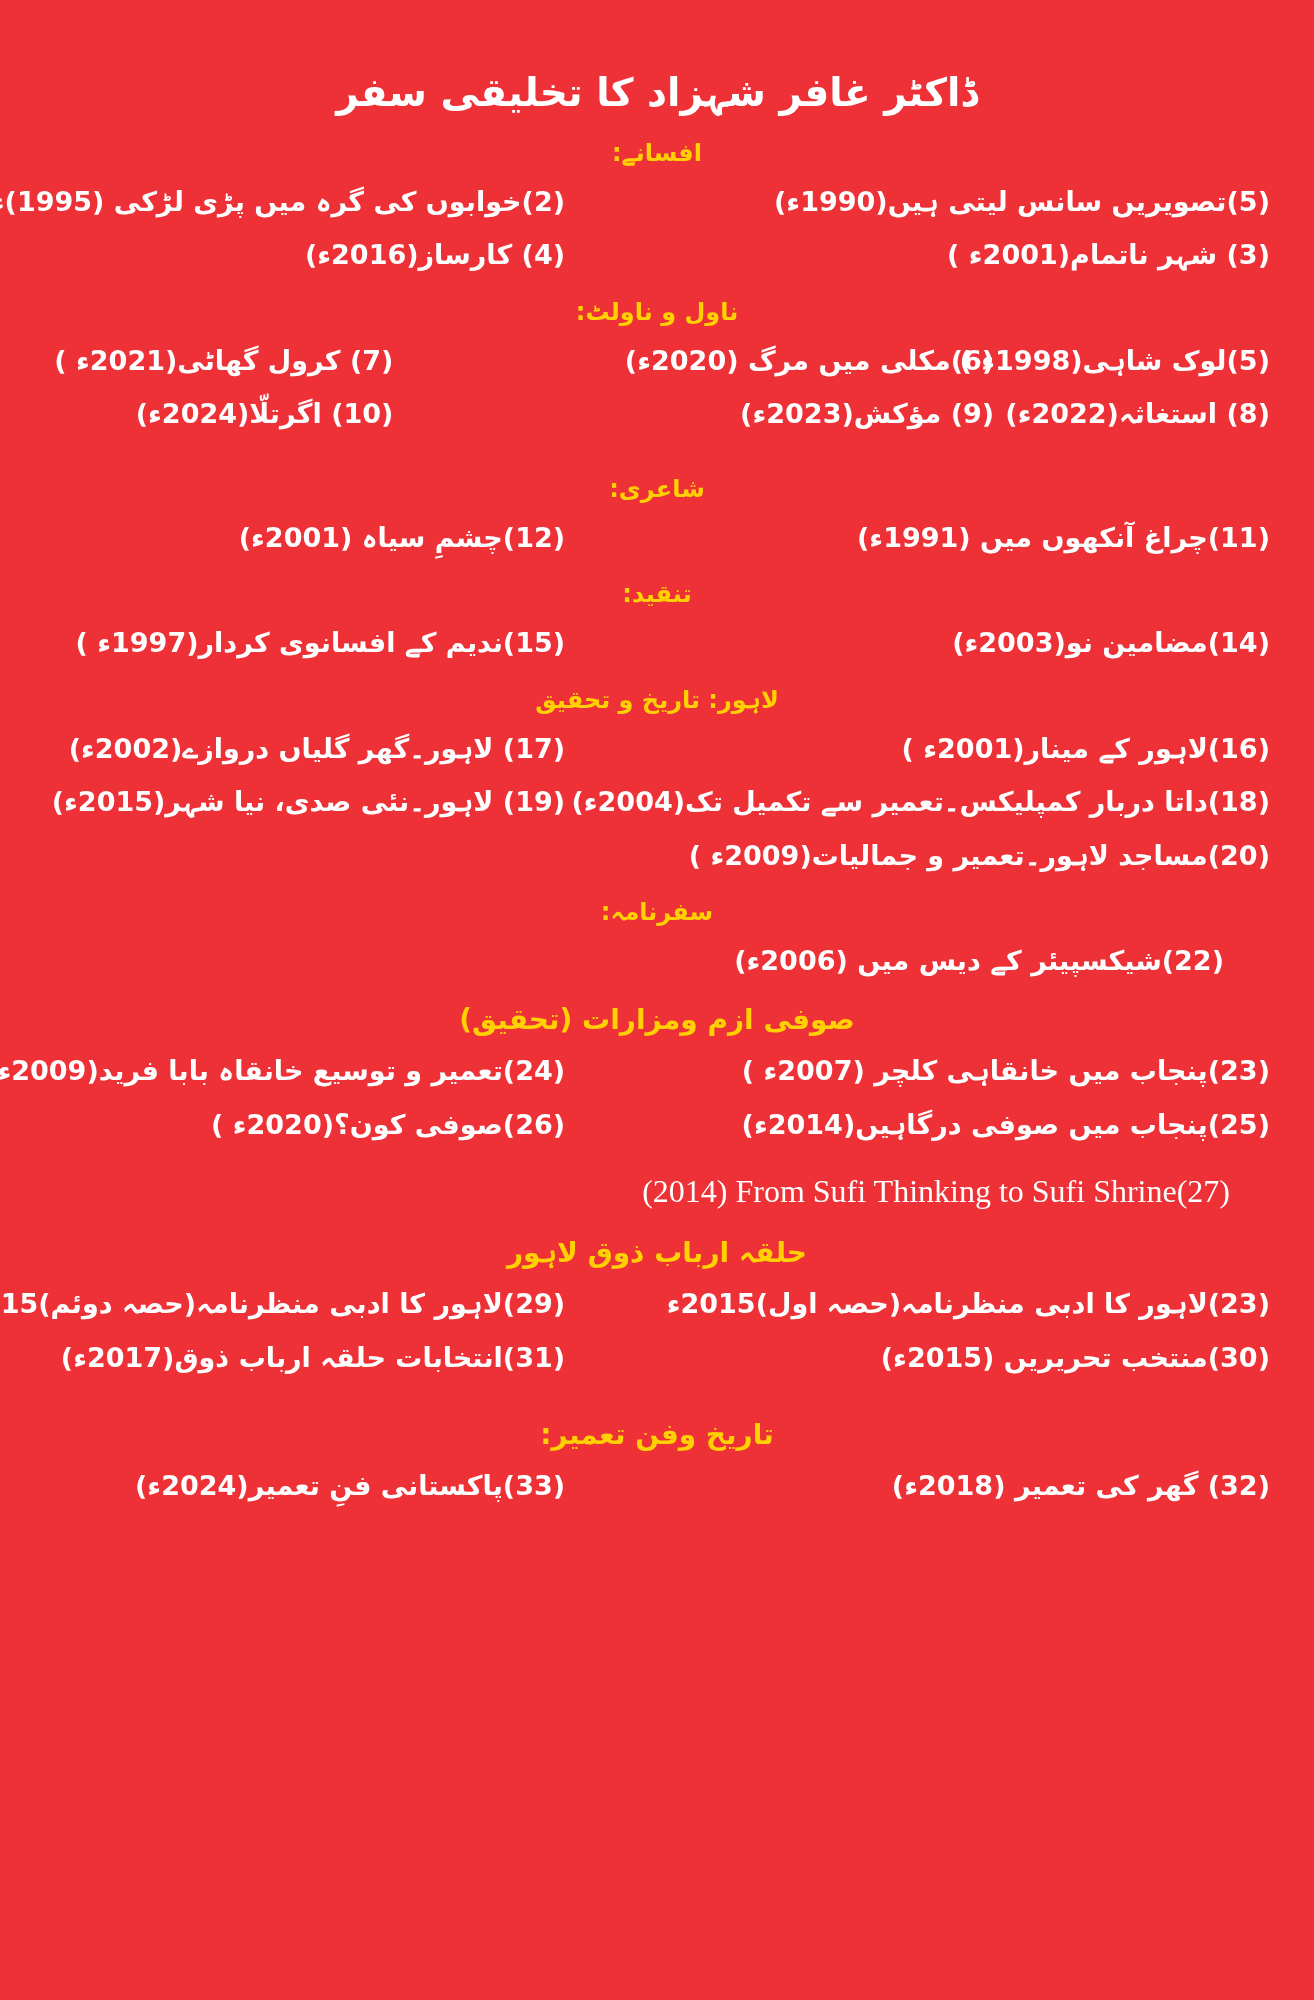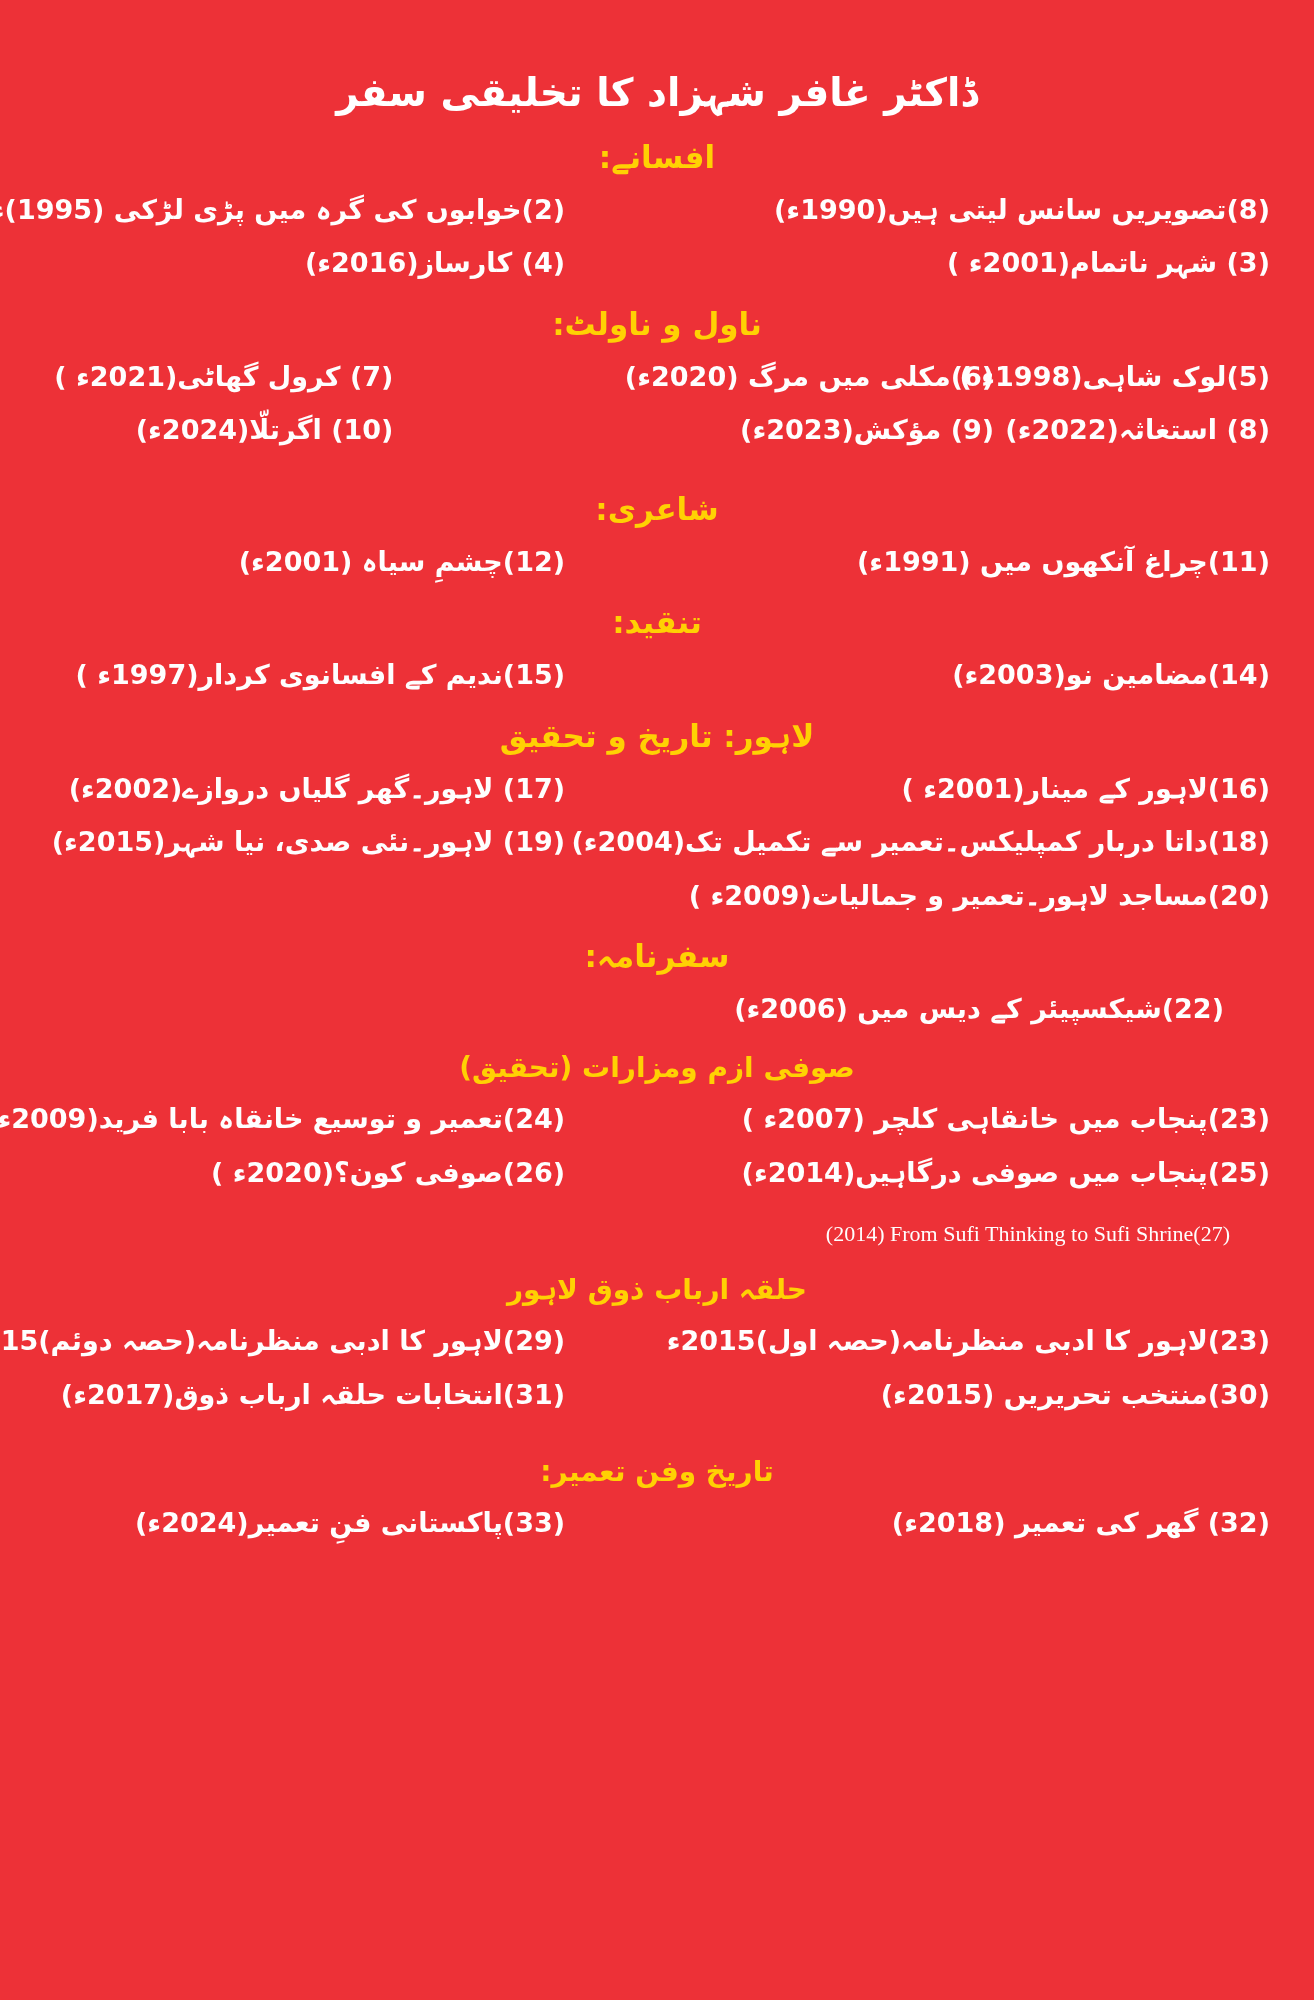--- a/index.html
+++ b/index.html
@@ -22,21 +22,21 @@
   .title {
     color: #FFFFFF;
     font-size: 39px;
     font-weight: bold;
     text-align: center;
     margin: 40px 60px 22px 60px;
     direction: rtl;
   }
   .heading {
     color: #FFD103;
-    font-size: 31px;
+    font-size: 24px;
     font-weight: bold;
     text-align: center;
     margin: 24px 0 10px 0;
     direction: rtl;
   }
   .heading-lg { font-size: 28px; }
   .mt-lg { margin-top: 42px; }
   .row {
     display: grid;
     direction: rtl;
@@ -54,36 +54,36 @@
   }
   .indent { padding-inline-start: 46px; }
   .row-en {
     direction: rtl;
     text-align: start;
     padding-inline-start: 40px;
     margin: 30px 0 26px 0;
   }
   .cell-en {
     font-family: "Liberation Serif", serif;
-    font-size: 22px;
+    font-size: 32px;
     font-weight: normal;
     color: #FEFEFE;
     white-space: nowrap;
   }
 </style>
 </head>
 <body style="background: rgb(237, 49, 55);">
 
 <div class="poster">
 
   <div class="title">ڈاکٹر غافر شہزاد کا تخلیقی سفر</div>
 
   <div class="heading">افسانے:</div>
   <div class="row row2">
-    <span class="cell">(8)تصویریں سانس لیتی ہیں(1990ء)</span>
+    <span class="cell">(5)تصویریں سانس لیتی ہیں(1990ء)</span>
     <span class="cell">(2)خوابوں کی گرہ میں پڑی لڑکی (1995)ء</span>
   </div>
   <div class="row row2">
     <span class="cell">(3) شہر ناتمام(2001ء )</span>
     <span class="cell">(4) کارساز(2016ء)</span>
   </div>
 
   <div class="heading">ناول و ناولٹ:</div>
   <div class="row row3">
     <span class="cell">(5)لوک شاہی(1998ء )</span>

